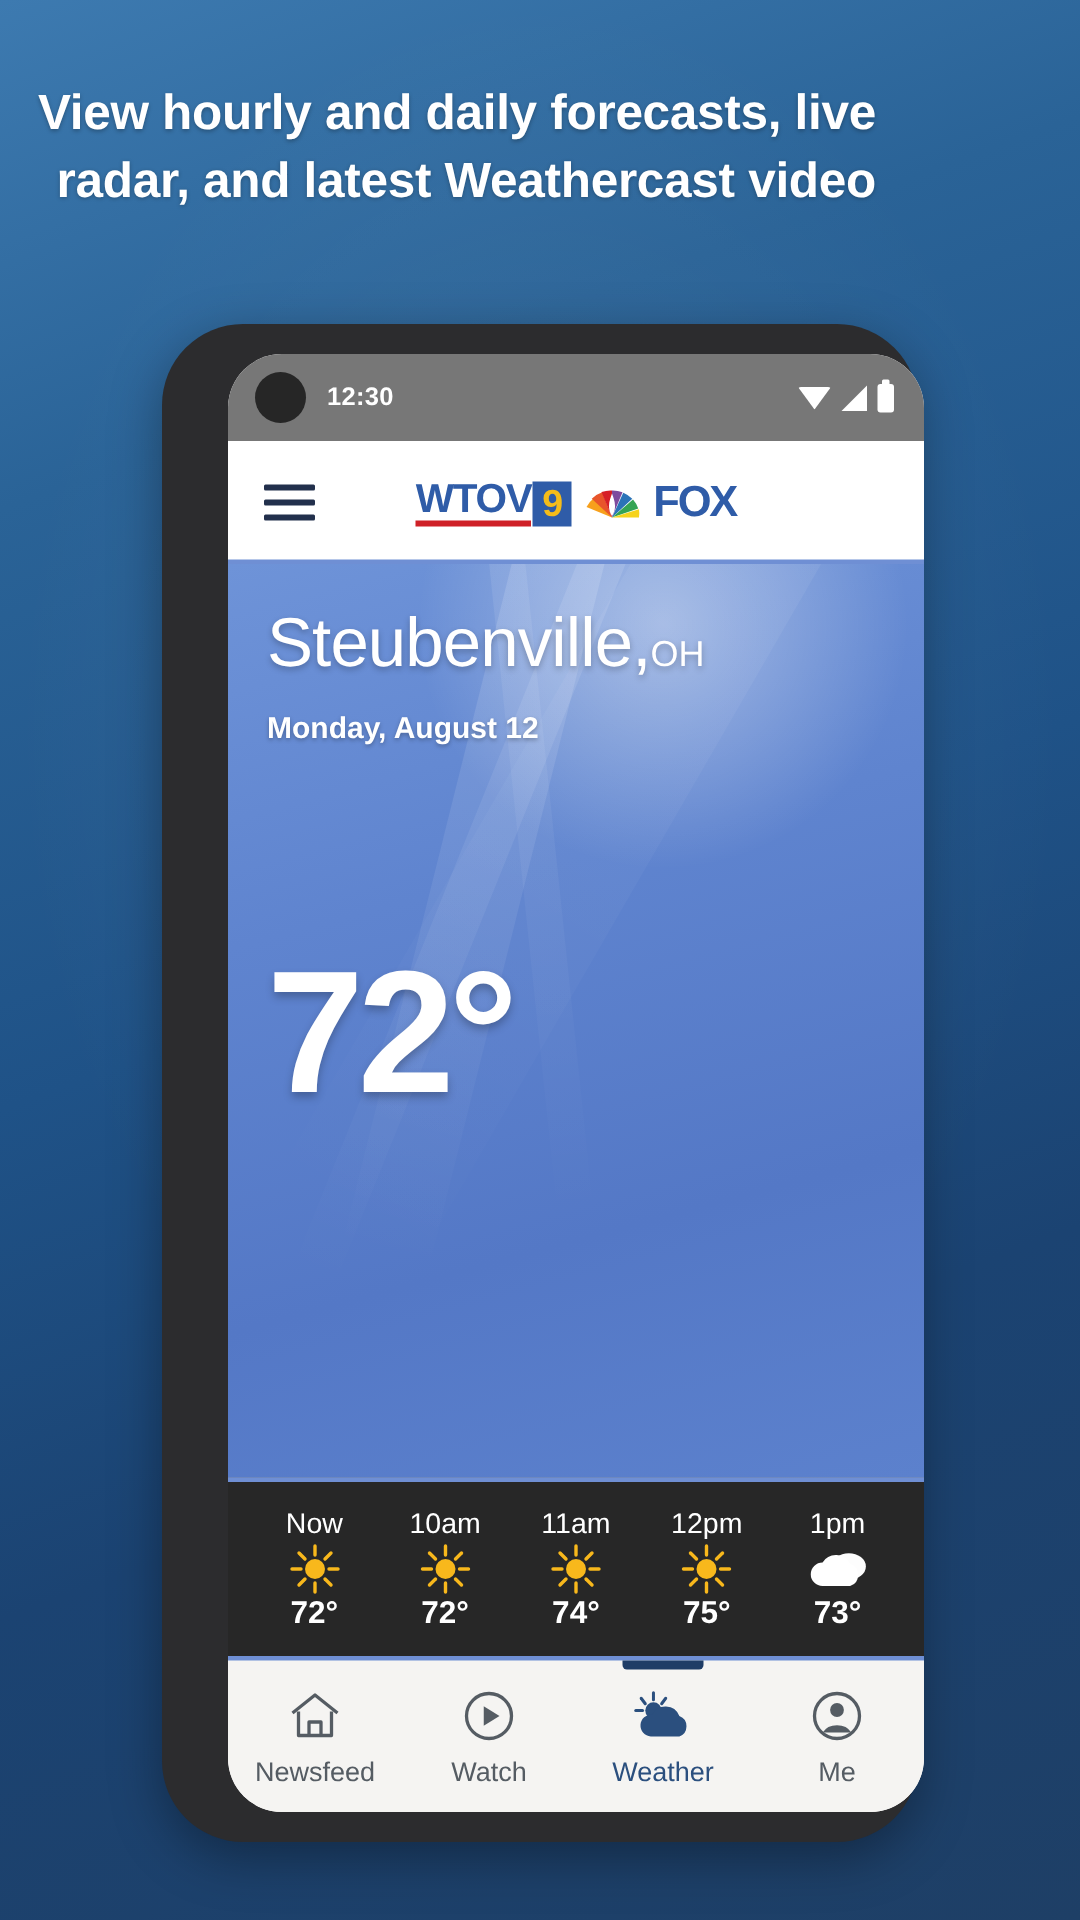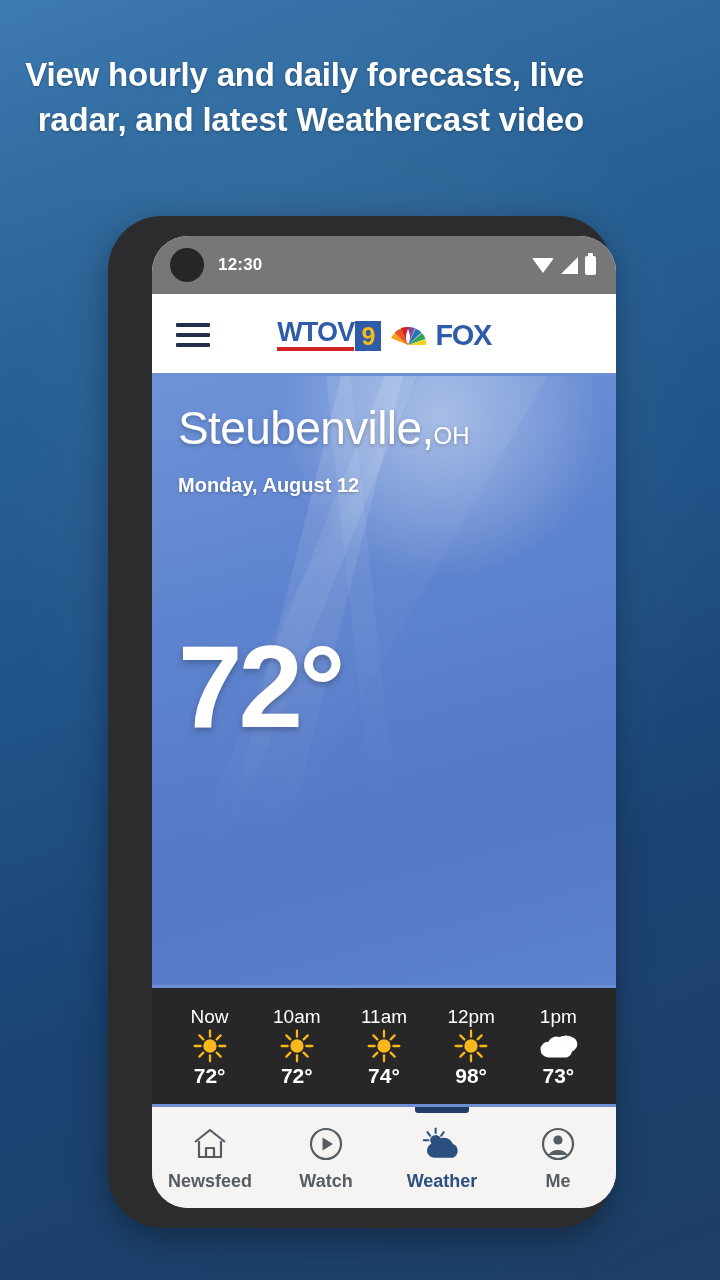--- a/index.html
+++ b/index.html
@@ -183,21 +183,21 @@
 
   
   #bottomnav {
     flex:0 0 auto; background:#f5f4f2; height:104px;
     display:flex; border-top:3px solid #6f8fd4; position:relative;
   }
   #bottomnav .tab {
     flex:1; display:flex; flex-direction:column; align-items:center;
     justify-content:center; gap:7px; position:relative; cursor:pointer;
   }
-  #bottomnav .tab .tlabel { font-size:18px; color:#555c63;font-weight:bold; }
+  #bottomnav .tab .tlabel { font-size:18px; color:#555c63; }
   #bottomnav .tab.active .tlabel { color:#2b4f7e; }
   #bottomnav .tab .marker {
     position:absolute; top:0; width:54px; height:6px;
     background:#1f3d66; border-radius:0 0 3px 3px;
   }
   #bottomnav .tico { height:40px; display:flex; align-items:center; justify-content:center; }
 </style>
 </head>
 <body>
 
@@ -343,21 +343,21 @@
                 <line x1="27" y1="41" x2="27" y2="50"></line>
               <line x1="4" y1="27" x2="13" y2="27"></line>
                 <line x1="41" y1="27" x2="50" y2="27"></line>
               <line x1="11" y1="11" x2="17" y2="17"></line>
                 <line x1="37" y1="37" x2="43" y2="43"></line>
               <line x1="43" y1="11" x2="37" y2="17"></line>
                 <line x1="17" y1="37" x2="11" y2="43"></line>
             </g>
           </svg>
         </span>
-        <span class="deg">98°</span>
+        <span class="deg">75°</span>
       </div>
       <div class="hr">
         <span class="time">1pm</span>
         <span class="icon">
           <svg width="42" height="34" viewBox="0 0 48 34">
             <ellipse cx="33" cy="15" rx="13" ry="10" fill="#fdfdfd"></ellipse>
             <path d="M13 30 A9 9 0 0 1 13 12 A12 12 0 0 1 34 13 A9 9 0 0 1 34 30 Z" fill="#ffffff"></path>
           </svg>
         </span>
         <span class="deg">73°</span>

